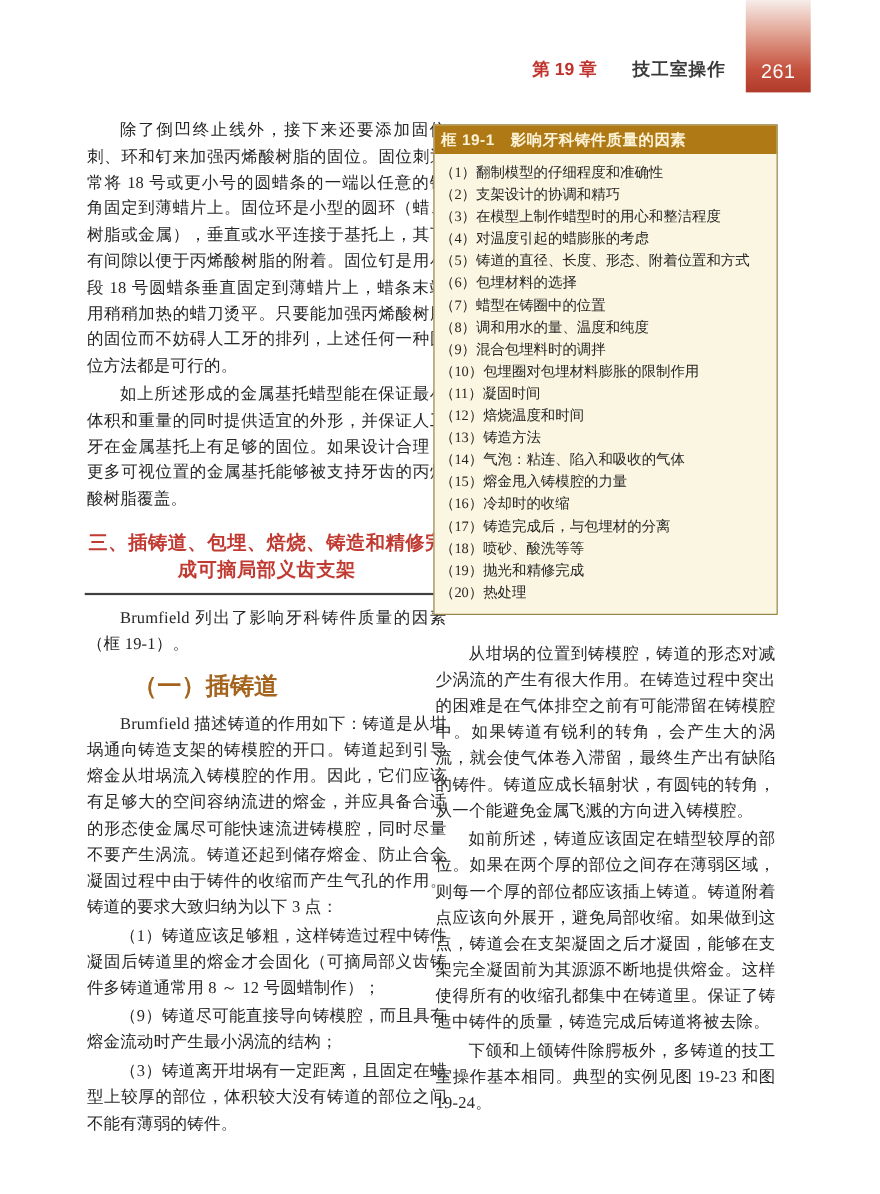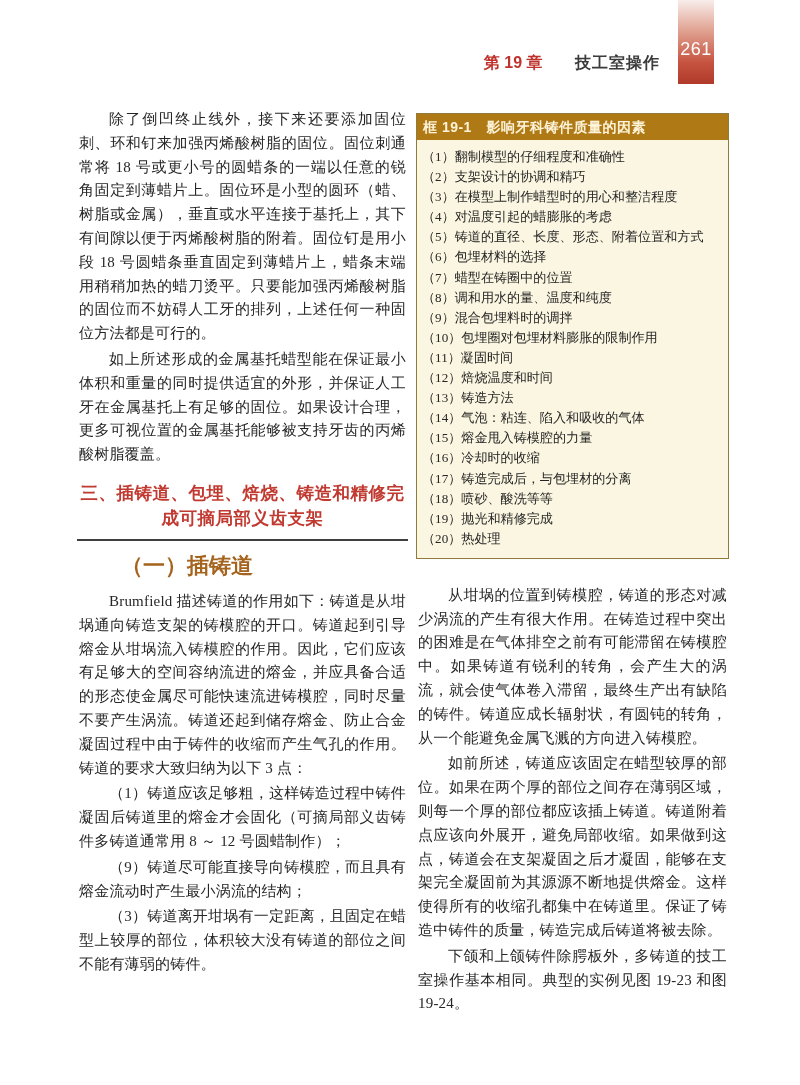--- a/index.html
+++ b/index.html
@@ -6,41 +6,41 @@
   .page{
     position:relative;
     width:800px;height:1085px;
     background:#ffffff;
     overflow:hidden;
     font-family:"Liberation Serif","DejaVu Serif",serif;
     color:#262626;
   }
   
   .page-badge{
-    position:absolute;left:678px;top:0;width:36px;height:84px;
+    position:absolute;left:678px;top:0;width:59px;height:84px;
     background:linear-gradient(180deg,#f7edea 0%,#e2a595 35%,#c5523f 75%,#b13a2a 100%);
     display:flex;align-items:flex-end;justify-content:center;
-    padding-bottom:24px;box-sizing:border-box;
+    padding-bottom:8px;box-sizing:border-box;
   }
   .page-badge span{
     color:#ffffff;font-family:"Liberation Sans","DejaVu Sans",sans-serif;
     font-size:18px;letter-spacing:0.5px;
   }
   
   .chapter-header{
     position:absolute;top:53px;right:140px;
     font-family:"Liberation Sans","DejaVu Sans",sans-serif;
     font-weight:bold;font-size:16px;white-space:nowrap;
   }
   .chapter-label{color:#c0332c;margin-right:12px;}
   .chapter-title{color:#3a3a3a;letter-spacing:1px;margin-left:16px;}
   
   .col{position:absolute;top:0;}
   .col-left{left:77px;top:106px;width:331px;}
-  .col-right{left:416px;top:113px;width:313px;}
+  .col-right{left:394px;top:113px;width:313px;}
   .bp{
     margin:2px;
     font-size:15px;line-height:23.8px;
     text-align:justify;
     text-indent:2em;
     letter-spacing:0.2px;
   }
   
   .section-heading{
     font-family:"Liberation Sans","DejaVu Sans",sans-serif;
@@ -89,20 +89,21 @@
 
   <div class="chapter-header">
     <span class="chapter-label">第 19 章</span>
     <span class="chapter-title">技工室操作</span>
   </div>
 
   <div class="col col-left">
     <p class="bp">除了倒凹终止线外，接下来还要添加固位刺、环和钉来加强丙烯酸树脂的固位。固位刺通常将 18 号或更小号的圆蜡条的一端以任意的锐角固定到薄蜡片上。固位环是小型的圆环（蜡、树脂或金属），垂直或水平连接于基托上，其下有间隙以便于丙烯酸树脂的附着。固位钉是用小段 18 号圆蜡条垂直固定到薄蜡片上，蜡条末端用稍稍加热的蜡刀烫平。只要能加强丙烯酸树脂的固位而不妨碍人工牙的排列，上述任何一种固位方法都是可行的。</p>
     <p class="bp">如上所述形成的金属基托蜡型能在保证最小体积和重量的同时提供适宜的外形，并保证人工牙在金属基托上有足够的固位。如果设计合理，更多可视位置的金属基托能够被支持牙齿的丙烯酸树脂覆盖。</p>
     <h2 class="section-heading">三、插铸道、包埋、焙烧、铸造和精修完成可摘局部义齿支架</h2>
+    <p class="bp">Brumfield 列出了影响牙科铸件质量的因素（框 19-1）。</p>
     <h3 class="subsection-heading">（一）插铸道</h3>
     <p class="bp">Brumfield 描述铸道的作用如下：铸道是从坩埚通向铸造支架的铸模腔的开口。铸道起到引导熔金从坩埚流入铸模腔的作用。因此，它们应该有足够大的空间容纳流进的熔金，并应具备合适的形态使金属尽可能快速流进铸模腔，同时尽量不要产生涡流。铸道还起到储存熔金、防止合金凝固过程中由于铸件的收缩而产生气孔的作用。铸道的要求大致归纳为以下 3 点：</p>
     <p class="bp">（1）铸道应该足够粗，这样铸造过程中铸件凝固后铸道里的熔金才会固化（可摘局部义齿铸件多铸道通常用 8 ～ 12 号圆蜡制作）；</p>
     <p class="bp">（9）铸道尽可能直接导向铸模腔，而且具有熔金流动时产生最小涡流的结构；</p>
     <p class="bp">（3）铸道离开坩埚有一定距离，且固定在蜡型上较厚的部位，体积较大没有铸道的部位之间不能有薄弱的铸件。</p>
   </div>
 
   <div class="col col-right">
     <div class="info-box">
       <div class="info-box-header">框 19-1　影响牙科铸件质量的因素</div>

